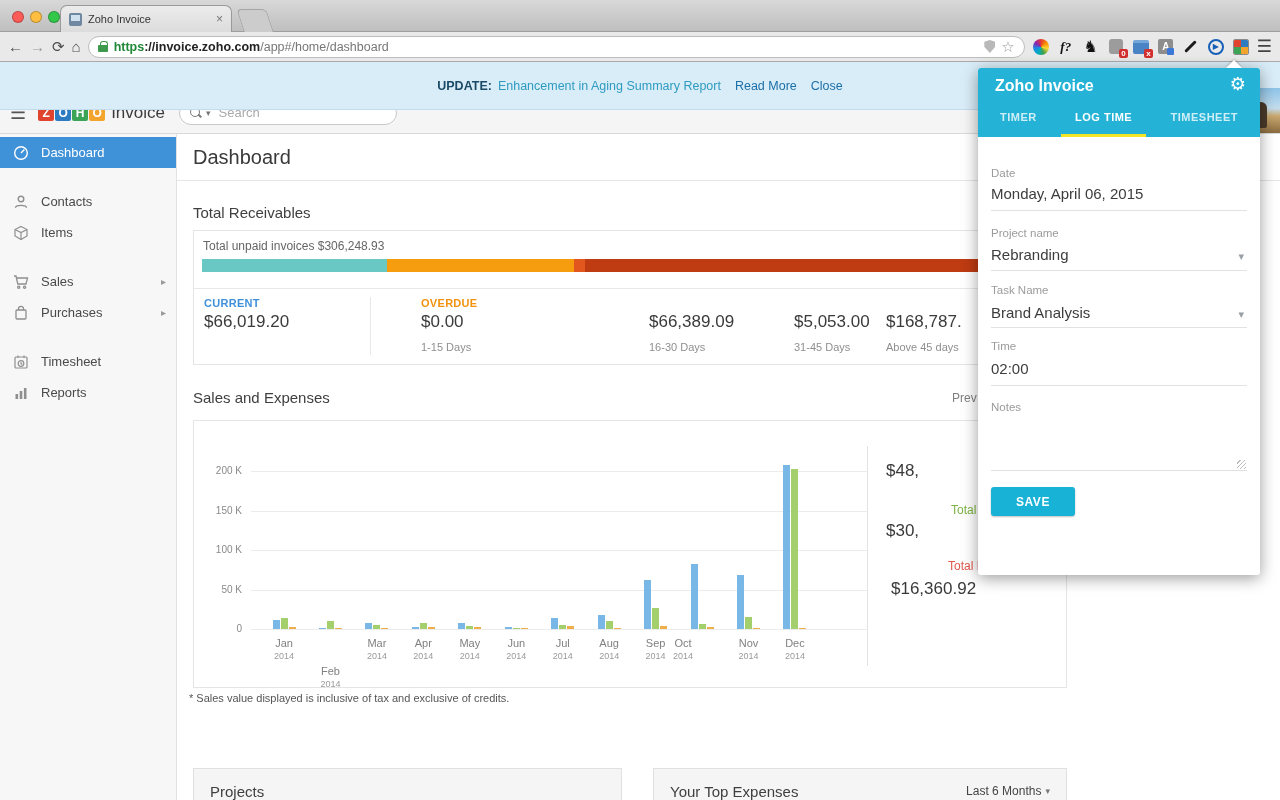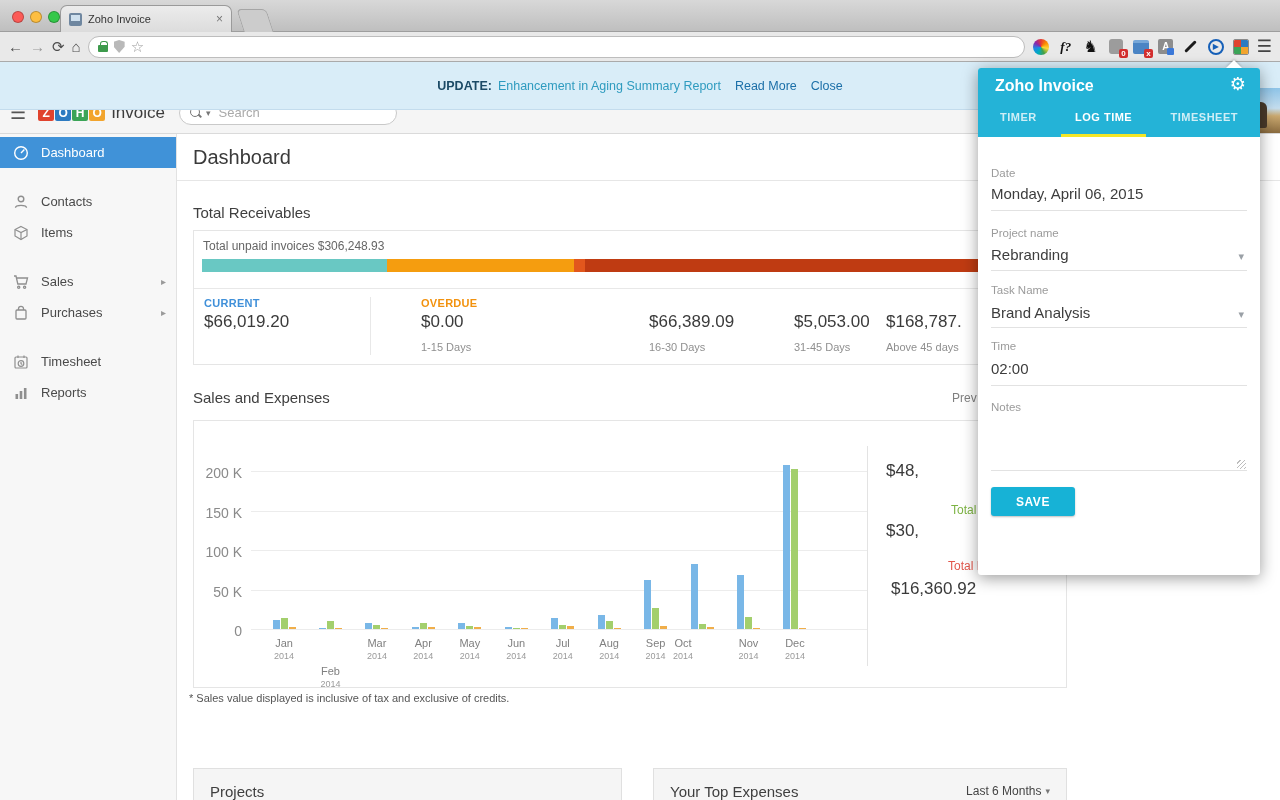--- a/index.html
+++ b/index.html
@@ -106,21 +106,21 @@
   .recv-divider-h { position:absolute; left:0; right:0; top:57px; height:1px; background:#e8e8e8; }
   .recv-divider-v { position:absolute; left:176px; top:66px; height:58px; width:1px; background:#e8e8e8; }
   .recv-col { position:absolute; top:58px; height:76px; }
   .recv-label { position:absolute; top:8px; font-size:11px; font-weight:bold; letter-spacing:.3px; white-space:nowrap; }
   .recv-value { position:absolute; top:23px; font-size:17px; color:#3b3b3b; white-space:nowrap; }
   .recv-sub { position:absolute; top:52px; font-size:11px; color:#8f8f8f; white-space:nowrap; }
 
   .period-frag { position:absolute; font-size:12px; color:#808080; white-space:nowrap; }
 
   .gridline { position:absolute; height:1px; background:#ececec; }
-  .ytick { position:absolute; width:40px; text-align:right; font-size:14px; color:#8a8a8a; }
+  .ytick { position:absolute; width:40px; text-align:right; font-size:10px; color:#8a8a8a; }
   .bar { position:absolute; }
   .xlab { position:absolute; width:46px; text-align:center; font-size:11px; color:#808080; line-height:12px; }
   .xlab small { font-size:9px; color:#9a9a9a; }
   .chart-vdiv { position:absolute; width:1px; background:#e3e3e3; }
   .sum-val { position:absolute; font-size:17px; color:#3a3a3a; white-space:nowrap; }
   .sum-lab { position:absolute; font-size:12px; white-space:nowrap; }
 
   .footnote { position:absolute; font-size:11px; color:#555; }
 
   .card { position:absolute; border:1px solid #e0e0e0; background:#fff; height:60px; }
@@ -175,20 +175,21 @@
     <div class="tab-stub"></div>
   </div>
 
   <div class="toolbar">
     <span class="nav-glyph">←</span>
     <span class="nav-glyph" style="color:#999">→</span>
     <span class="nav-glyph">⟳</span>
     <span class="nav-glyph">⌂</span>
     <div class="omnibox">
       <span class="lock"></span>
+      <span class="url"><span class="scheme">https</span><span class="host">://invoice.zoho.com</span><span class="path">/app#/home/dashboard</span></span>
       <span class="shield"></span>
       <span class="star">☆</span>
     </div>
     <div class="ext">
         <div class="pinwheel"></div>
       </div>
     <div class="ext">
         <span class="fnq">f?</span>
       </div>
     <div class="ext">

